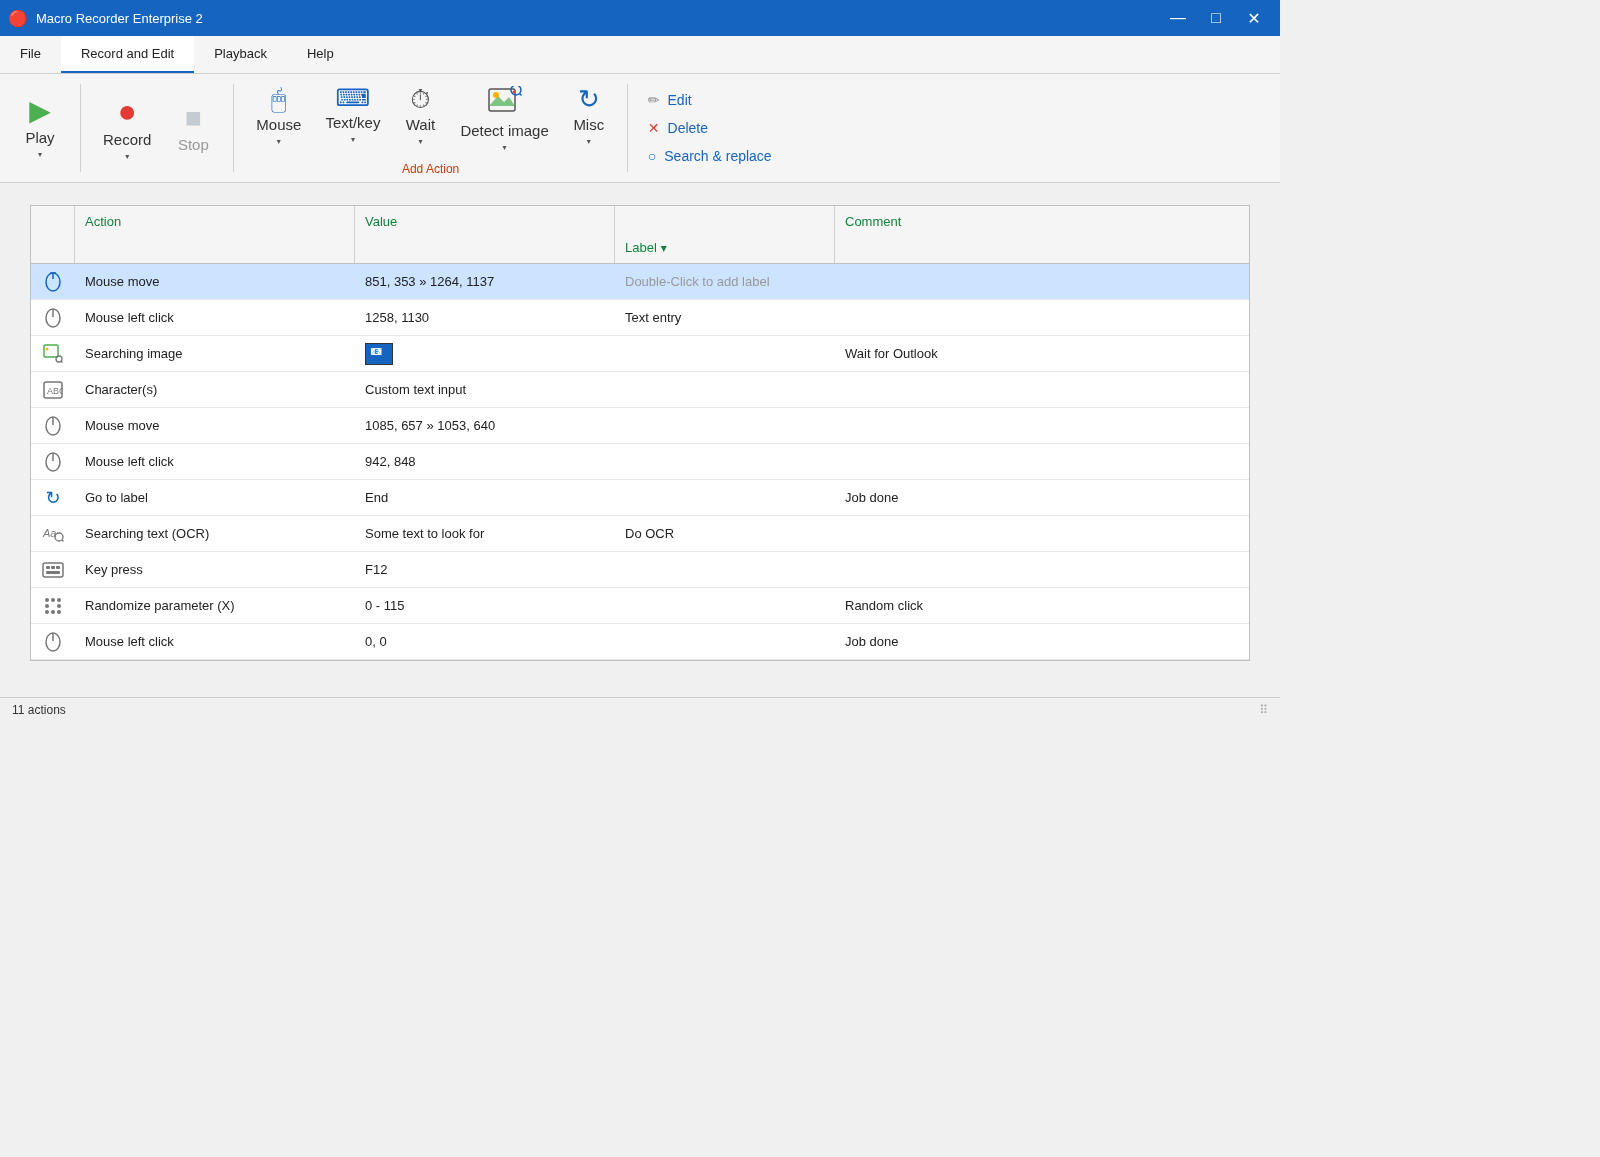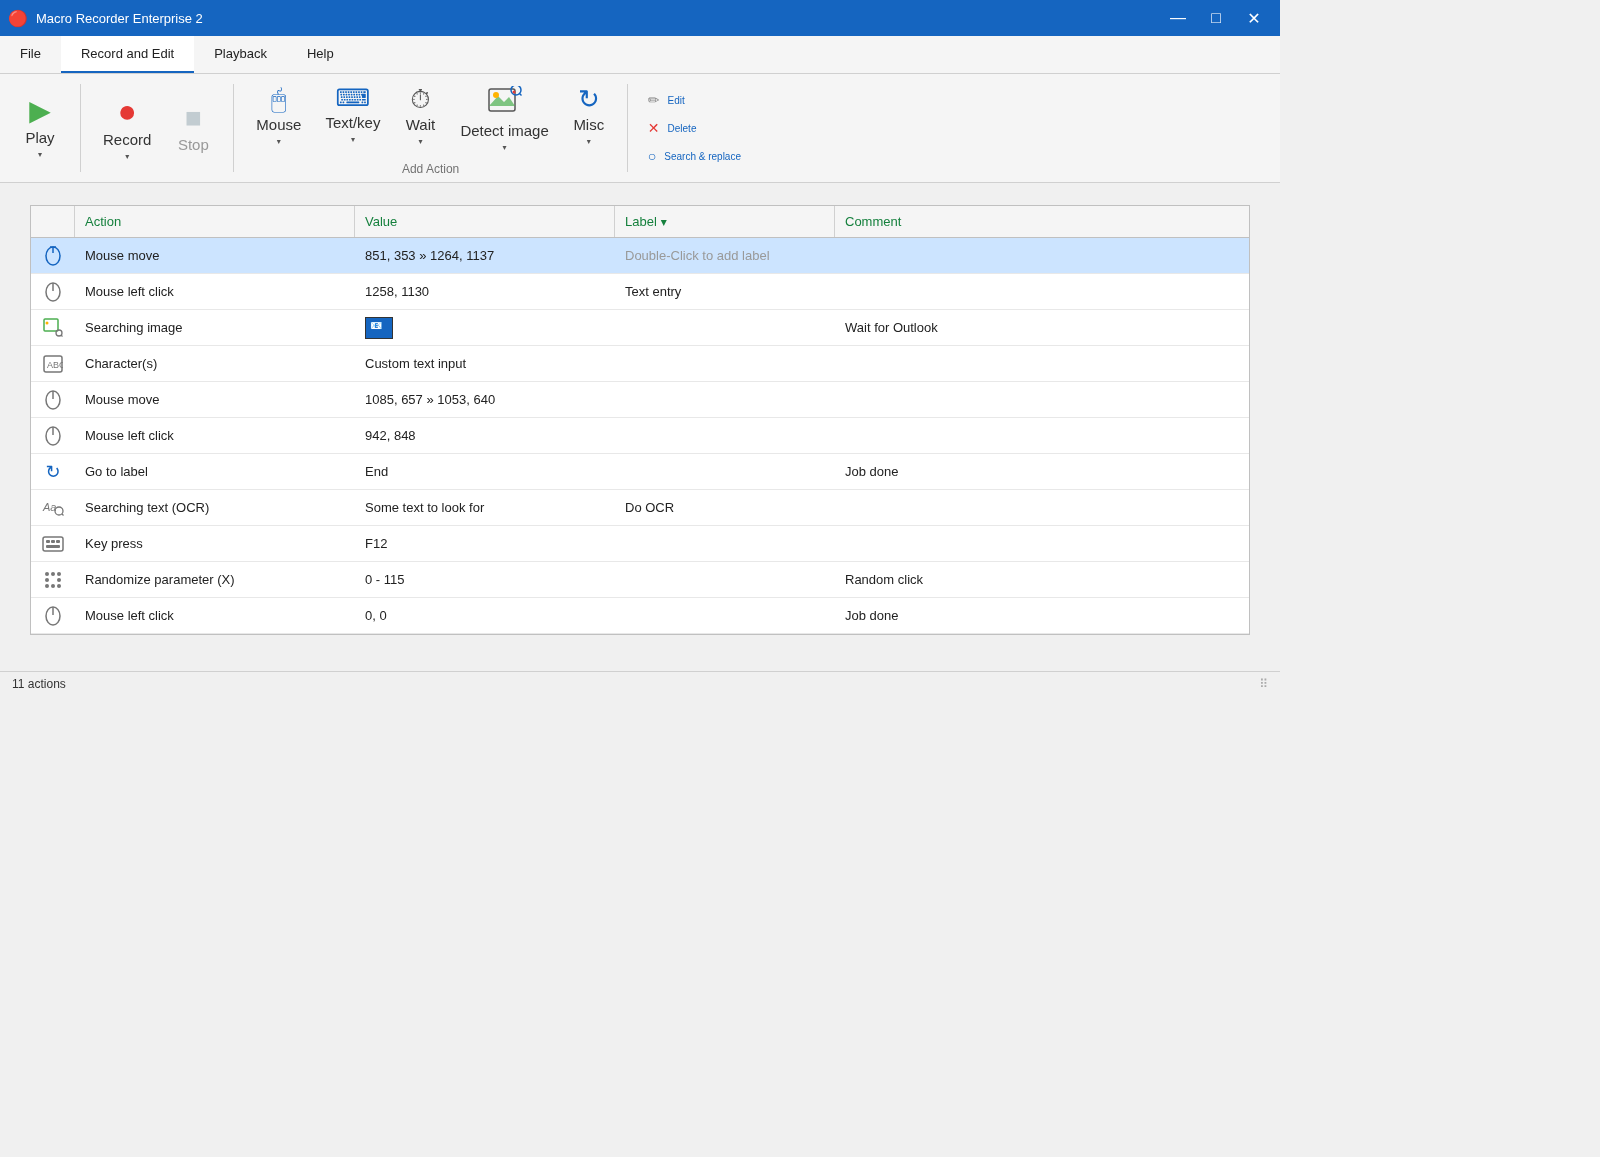--- a/index.html
+++ b/index.html
@@ -88,25 +88,25 @@
     }
     .toolbar-right-btn {
       display: flex;
       align-items: center;
       gap: 8px;
       cursor: pointer;
       padding: 2px 4px;
       border-radius: 3px;
     }
     .toolbar-right-btn .r-icon { font-size: 14px; }
-    .toolbar-right-btn .r-label { font-size: 10px; color: #1565c0; }
+    .toolbar-right-btn .r-label { font-size: 14px; color: #1565c0; }
 
     .add-action-label {
       text-align: center;
-      color: #737373;
+      color: #c2410c;
       font-size: 12px;
       padding-top: 4px;
       width: 100%;
     }
 
     
     .table-area {
       margin: 12px 16px;
       border: 1px solid #c0c0c0;
       background: white;
@@ -124,20 +124,21 @@
       padding: 8px 10px;
       border-right: 1px solid #d0d0d0;
       font-size: 13px;
       color: #15803d;
     }
     .th:last-child { border-right: none; }
     .th-label-cell {
       display: flex;
       align-items: center;
       gap: 4px;
+      margin-top: 26px;
     }
 
     .table-row {
       display: grid;
       grid-template-columns: 44px 280px 260px 220px 1fr;
       border-bottom: 1px solid #e8e8e8;
       align-items: center;
       min-height: 36px;
     }
     .table-row.selected { background: #cce4ff; }

